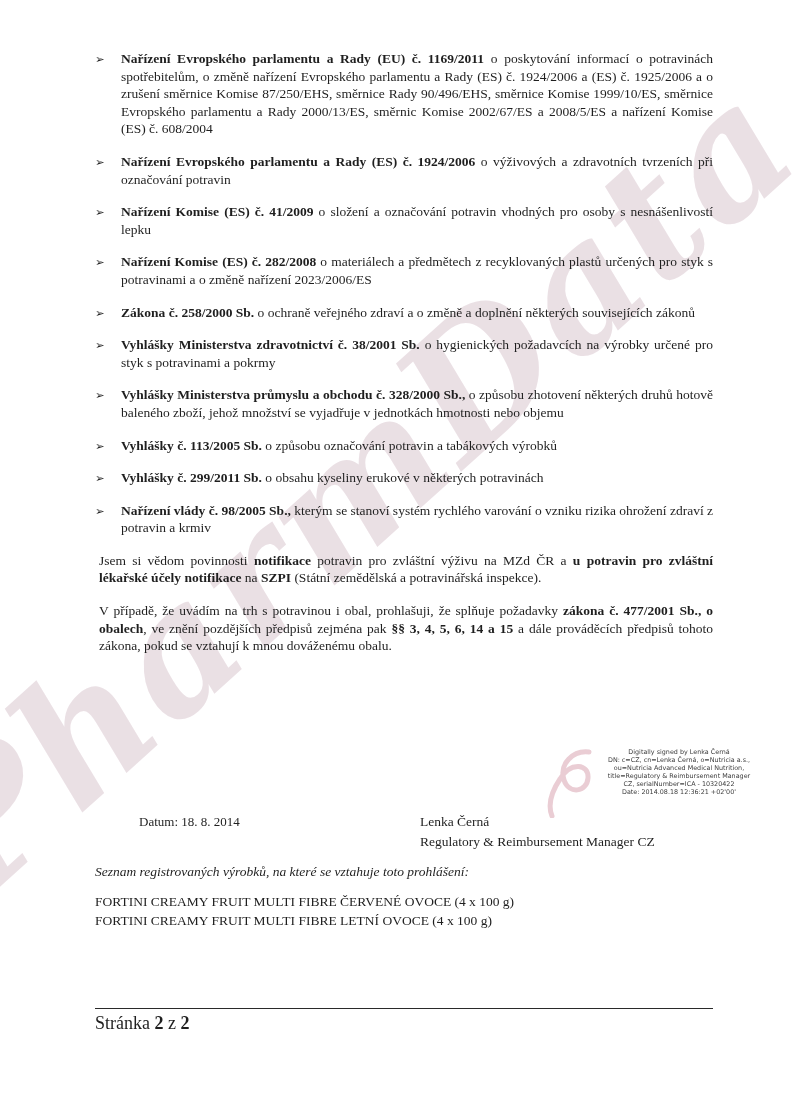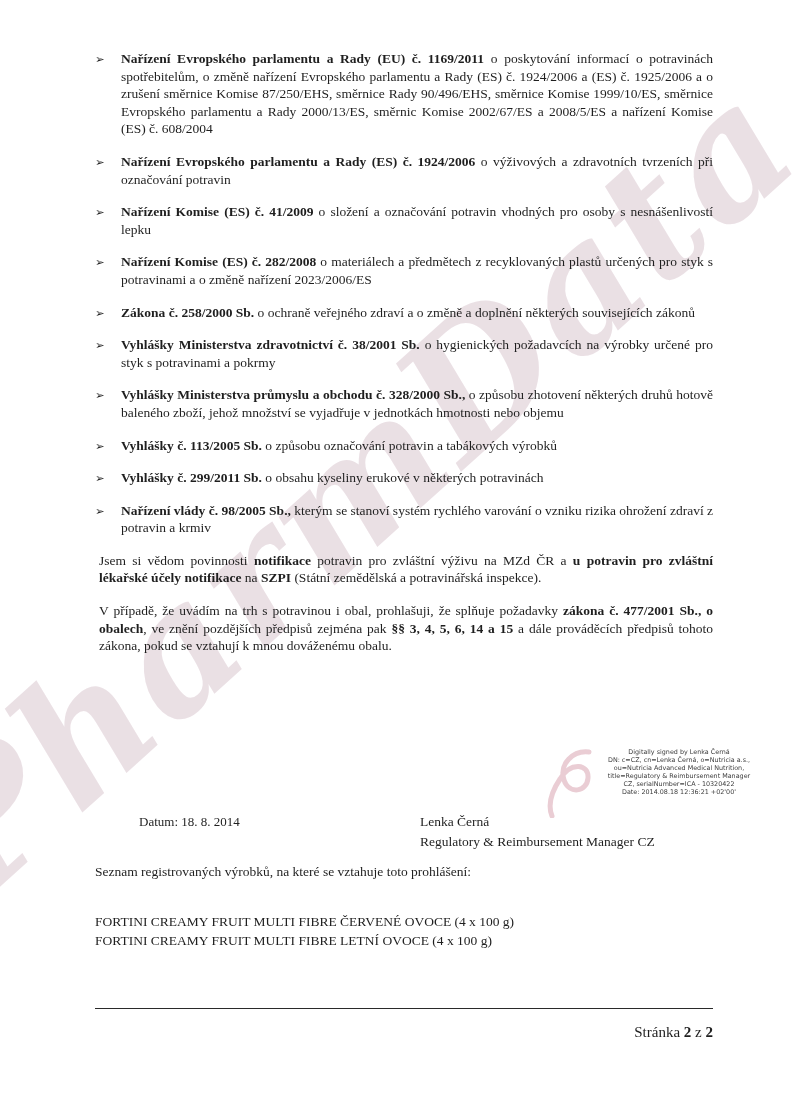--- a/index.html
+++ b/index.html
@@ -40,27 +40,27 @@
     color:#3c3c3c;width:160px;text-align:center;
   }
 
   .datum{position:absolute;left:95px;top:814px;font-size:13px;z-index:1;margin-left:44px;}
   .signer{
     position:absolute;left:420px;top:812px;width:310px;
     font-size:13.5px;line-height:20px;z-index:1;
   }
 
   .products{position:absolute;left:95px;top:864px;width:618px;font-size:13.5px;z-index:1;}
-  .products-intro{margin:0 0 32px 0;}
+  .products-intro{margin:0 0 12px 0;font-style:italic;}
   .product-line{line-height:19px;}
 
   .footer{
     position:absolute;left:95px;top:1008px;width:618px;z-index:1;
-    border-top:1.4px solid #2a2a2a;text-align:right;
-    font-size:15px;padding-top:15px;
+    border-top:1.4px solid #2a2a2a;text-align:left;
+    font-size:18px;padding-top:4px;
   }
 </style>
 </head>
 <body>
 
 <div class="page">
 
   <div class="watermark">PharmData.cz</div>
 
   <div class="content">

